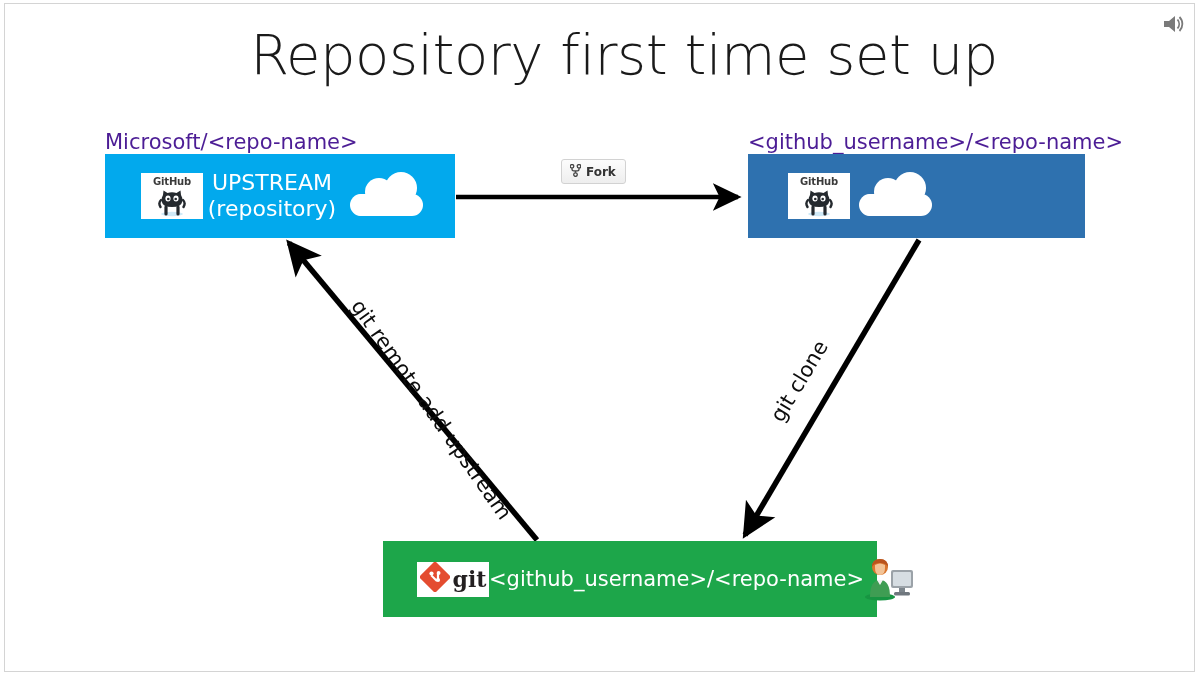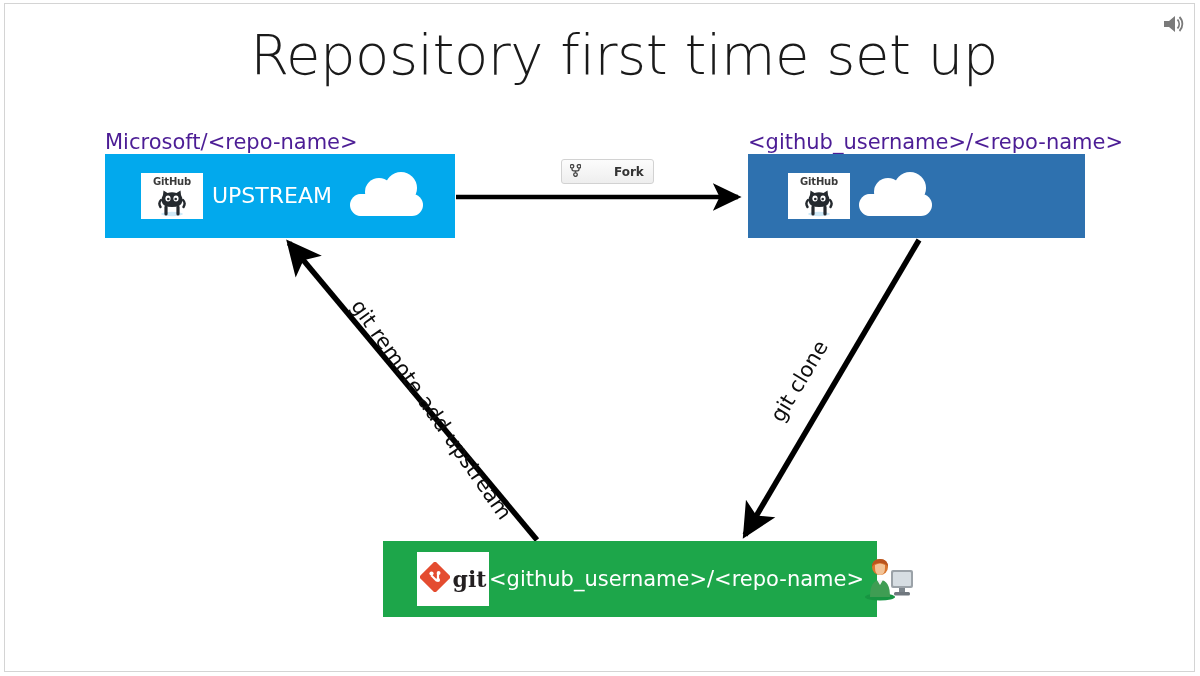--- a/index.html
+++ b/index.html
@@ -106,21 +106,21 @@
     font-weight: bold;
     color: #3b3b3b;
     font-family: "DejaVu Sans", sans-serif;
     letter-spacing: -0.2px;
   }
   .gh-cat { position: absolute; left: 50%; top: 14px; transform: translateX(-50%); }
 
   
   .git-logo {
     width: 72px;
-    height: 54px;
+    height: 35px;
     background: #ffffff;
     margin-left: 10px;
     flex: none;
     display: flex;
     align-items: center;
     justify-content: center;
     gap: 3px;
   }
   .git-word {
     font-family: "DejaVu Serif", serif;
@@ -151,21 +151,20 @@
     border: 1px solid #d2d2d2;
     border-radius: 3px;
     box-sizing: border-box;
   }
   #fork-label {
     font-size: 12px;
     font-weight: bold;
     color: #333333;
     font-family: "DejaVu Sans", sans-serif;
     line-height: 1;
-    margin-left: 28px;
   }
 
   
   #arrows { position: absolute; left: 0; top: 0; width: 1200px; height: 676px; }
 
   
   .edge-label {
     position: absolute;
     font-size: 21px;
     color: #0d0d0d;
@@ -221,20 +220,21 @@
           <circle cx="11.3" cy="12" r="1.3" fill="#24292e"></circle>
           <circle cx="18.7" cy="12" r="1.3" fill="#24292e"></circle>
           <path d="M9 20 L9 27 M21 20 L21 27" stroke="#24292e" stroke-width="3.2" stroke-linecap="round"></path>
           <path d="M4 13 Q1 16 3.5 20" stroke="#24292e" stroke-width="2.4" fill="none" stroke-linecap="round"></path>
           <path d="M26 13 Q29 16 26.5 20" stroke="#24292e" stroke-width="2.4" fill="none" stroke-linecap="round"></path>
         </svg>
       </span>
     </div>
     <div class="box-title">
       <div>UPSTREAM</div>
+      <div>(repository)</div>
     </div>
     <span class="cloud">
       <svg width="96" height="52" viewBox="0 0 96 52">
         <g fill="#ffffff">
           <circle cx="60" cy="18" r="16"></circle>
           <circle cx="38" cy="22" r="14"></circle>
           <rect x="10" y="24" width="72" height="22" rx="11"></rect>
           <circle cx="20" cy="35" r="11"></circle>
         </g>
       </svg>

